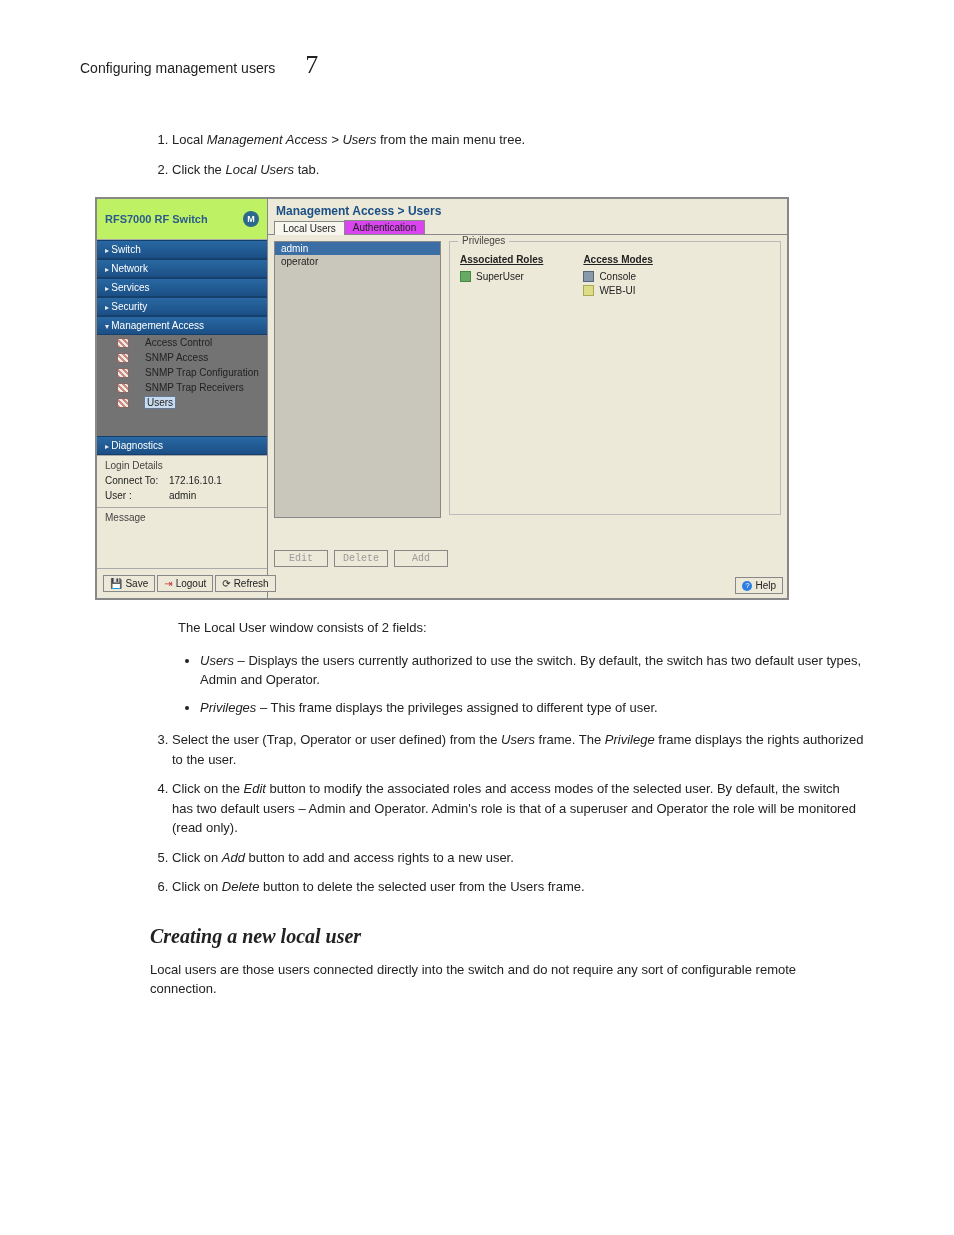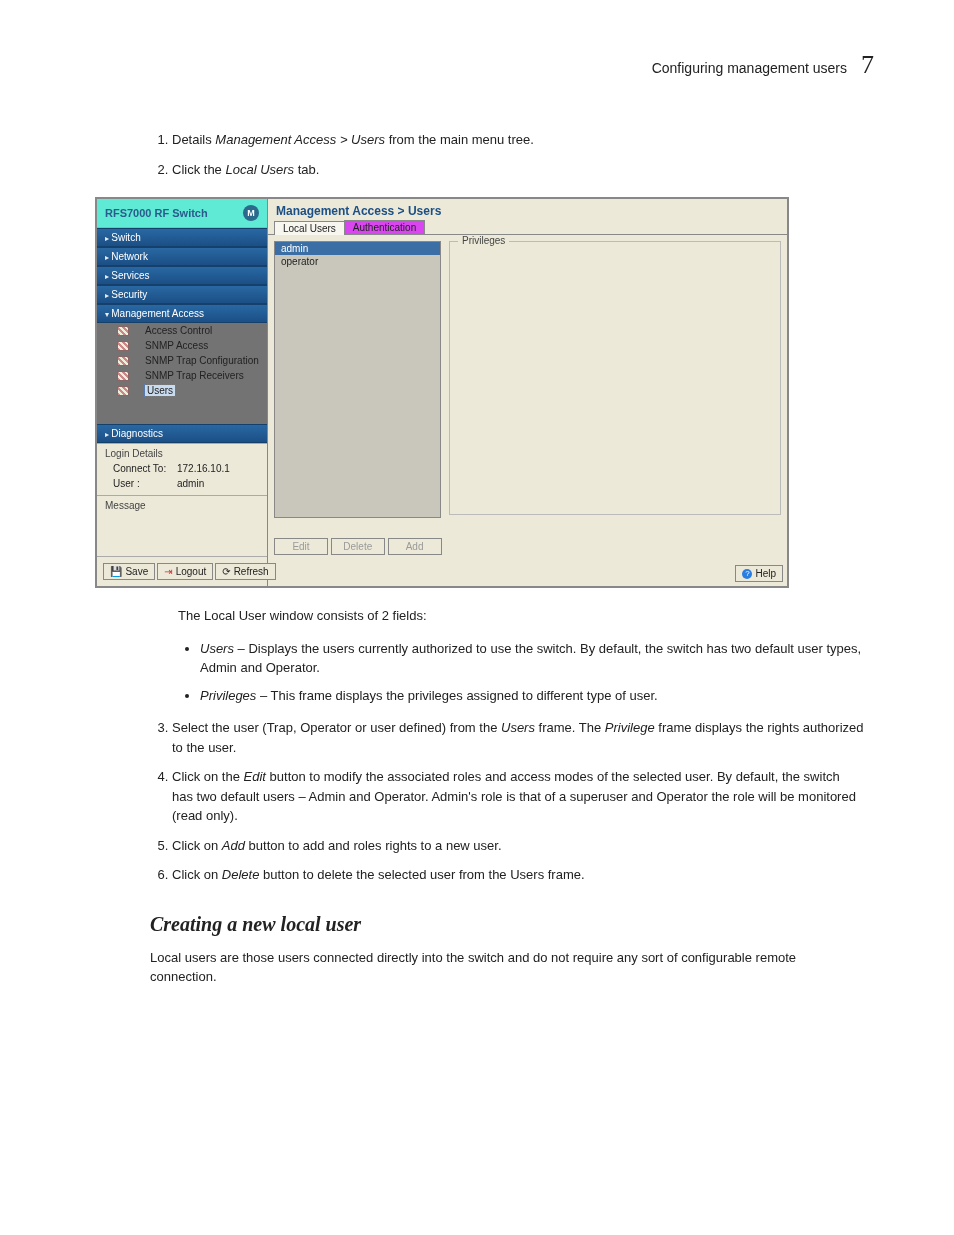--- a/index.html
+++ b/index.html
@@ -7,23 +7,23 @@
     font-size: 13px;
     color: #222;
     margin: 0;
     padding: 50px 80px 40px 80px;
     width: 954px;
     box-sizing: border-box;
     background: #fff;
   }
   .page-head {
     display: flex;
-    justify-content: flex-end;
+    justify-content: flex-start;
     align-items: baseline;
-    gap: 14px;
+    gap: 30px;
     margin-bottom: 50px;
   }
   .page-head .title { font-size: 14px; }
   .page-head .num { font-size: 26px; font-family: Georgia, serif; }
   .instr { margin-left: 70px; margin-right: 10px; }
   ol.steps { padding-left: 22px; }
   ol.steps > li { margin-bottom: 10px; line-height: 1.5; }
   ul.bul { list-style: disc; padding-left: 22px; }
   ul.bul > li { margin-bottom: 8px; line-height: 1.5; }
   em { font-style: italic; }
@@ -41,24 +41,24 @@
     font-size: 10px;
   }
   .sidebar {
     width: 170px;
     border-right: 1px solid #888;
     display: flex;
     flex-direction: column;
     background: #ece9d8;
   }
   .head-row {
-    background: #5eead4;
+    background: #bef264;
     color: #2b5b8c;
     font-weight: bold;
-    padding: 6px 8px;
+    padding: 12px 8px;
     display: flex;
     align-items: center;
     justify-content: space-between;
     border-bottom: 1px solid #aaa;
     font-size: 11px;
   }
   .logo-dot {
     width: 16px; height: 16px; border-radius: 50%;
     background: #2b6a8c; color: #fff; font-size: 9px;
     display: inline-flex; align-items: center; justify-content: center;
@@ -78,21 +78,21 @@
   .nav .sub {
     padding: 2px 4px 2px 20px;
     color: #222;
     font-size: 10px;
     display: flex; align-items: center; gap: 16px;
   }
   .nav .sub .ic { width: 10px; height: 8px; background: repeating-linear-gradient(45deg,#c88,#c88 2px,#eed 2px,#eed 4px); border:1px solid #866; }
   .nav .sub.sel .txt { background: #c9dbef; outline: 1px dotted #5a7db3; padding: 0 2px; }
   .side-box { border-top: 1px solid #aaa; padding: 4px 8px 6px 8px; font-size: 10px; }
   .side-box .lbl { color: #444; margin-bottom: 2px; }
-  .side-box .row { display: flex; gap: 6px; margin-left: 8px; margin-top: 4px; }
+  .side-box .row { display: flex; gap: 6px; margin-top: 4px; }
   .footer-btns { margin-top: auto; padding: 6px 6px; display: flex; gap: 2px; border-top: 1px solid #aaa; }
   .btn {
     background: #ece9d8;
     border: 1px solid #888;
     padding: 2px 6px;
     font-size: 10px;
     display: inline-flex; align-items: center; gap: 3px;
     color: #222;
   }
   .btn.dis { color: #9a9a9a; }
@@ -132,37 +132,37 @@
     height: 260px;
     font-size: 10px;
   }
   .priv .grp-lbl { position: absolute; top: -7px; left: 8px; background: #ece9d8; padding: 0 4px; font-size: 10px; color: #444; }
   .cols { display: flex; gap: 40px; margin-top: 6px; }
   .col .h { text-decoration: underline; font-weight: bold; margin-bottom: 6px; }
   .col .line { display: flex; align-items: center; gap: 5px; margin: 3px 0; }
   .sq { width: 9px; height: 9px; background: #6a6; border:1px solid #484; }
   .sq.b { background: #89a; border-color:#567; }
   .sq.y { background: #dd8; border-color:#aa5; }
-  .action-row { padding: 6px 0 0 0; }
+  .action-row { padding: 6px 0 0 0; font-family: Liberation Mono, monospace; }
   .help-row { display: flex; justify-content: flex-end; padding: 4px 4px; }
   .help-row .btn .q { width: 10px; height: 10px; border-radius: 50%; background: #2a7de1; color: #fff; font-size: 8px; display: inline-flex; align-items: center; justify-content: center; }
 </style>
 </head>
 <body>
 
 <div class="page-head">
   <span class="title">Configuring management users</span>
   <span class="num">7</span>
 </div>
 
 <div class="instr">
 
 <ol class="steps">
   <li>
-    <span>Details </span><em>Management Access &gt; Users</em><span> from the main menu tree.</span>
+    <span>Local </span><em>Management Access &gt; Users</em><span> from the main menu tree.</span>
   </li>
   <li>
     <span>Click the </span><em>Local Users</em><span> tab.</span>
   </li>
 </ol>
 
 <div class="app-window">
   <div class="sidebar">
     <div class="head-row">
       <span>
@@ -235,20 +235,40 @@
       <span class="tab act">Local Users</span><span class="tab">Authentication</span>
     </div>
     <div class="tab-body-wrap">
       <div class="tab-body">
         <div class="userlist">
           <div class="item sel">admin</div>
           <div class="item">operator</div>
         </div>
         <div class="priv">
           <span class="grp-lbl">Privileges</span>
+          <div class="cols">
+            <div class="col">
+              <div class="h">Associated Roles</div>
+              <div class="line">
+                    <span class="sq"></span>
+                    <span>SuperUser</span>
+                  </div>
+            </div>
+            <div class="col">
+              <div class="h">Access Modes</div>
+              <div class="line">
+                    <span class="sq b"></span>
+                    <span>Console</span>
+                  </div>
+              <div class="line">
+                    <span class="sq y"></span>
+                    <span>WEB-UI</span>
+                  </div>
+            </div>
+          </div>
         </div>
       </div>
       <div class="action-row">
         <span class="btn dis" style="width:40px;justify-content:center">Edit</span>
         <span class="btn dis" style="width:40px;justify-content:center">Delete</span>
         <span class="btn dis" style="width:40px;justify-content:center">Add</span>
       </div>
     </div>
     <div class="help-row">
       <span class="btn">
@@ -262,20 +282,20 @@
 <p class="body" style="margin-left:28px">The Local User window consists of 2 fields:</p>
 
 <ul class="bul" style="margin-left:28px">
   <li><em>Users</em><span> – Displays the users currently authorized to use the switch. By default, the switch has two default user types, Admin and Operator.</span></li>
   <li><em>Privileges</em><span> – This frame displays the privileges assigned to different type of user.</span></li>
 </ul>
 
 <ol class="steps" start="3">
   <li><span>Select the user (Trap, Operator or user defined) from the </span><em>Users</em><span> frame. The </span><em>Privilege</em><span> frame displays the rights authorized to the user.</span></li>
   <li><span>Click on the </span><em>Edit</em><span> button to modify the associated roles and access modes of the selected user. By default, the switch has two default users – Admin and Operator. Admin's role is that of a superuser and Operator the role will be monitored (read only).</span></li>
-  <li><span>Click on </span><em>Add</em><span> button to add and roles rights to a new user.</span></li>
+  <li><span>Click on </span><em>Add</em><span> button to add and access rights to a new user.</span></li>
   <li><span>Click on </span><em>Delete</em><span> button to delete the selected user from the Users frame.</span></li>
 </ol>
 
 <h2 class="sect">Creating a new local user</h2>
 <p class="body">Local users are those users connected directly into the switch and do not require any sort of configurable remote connection.</p>
 
 </div>
 
 </body></html>

